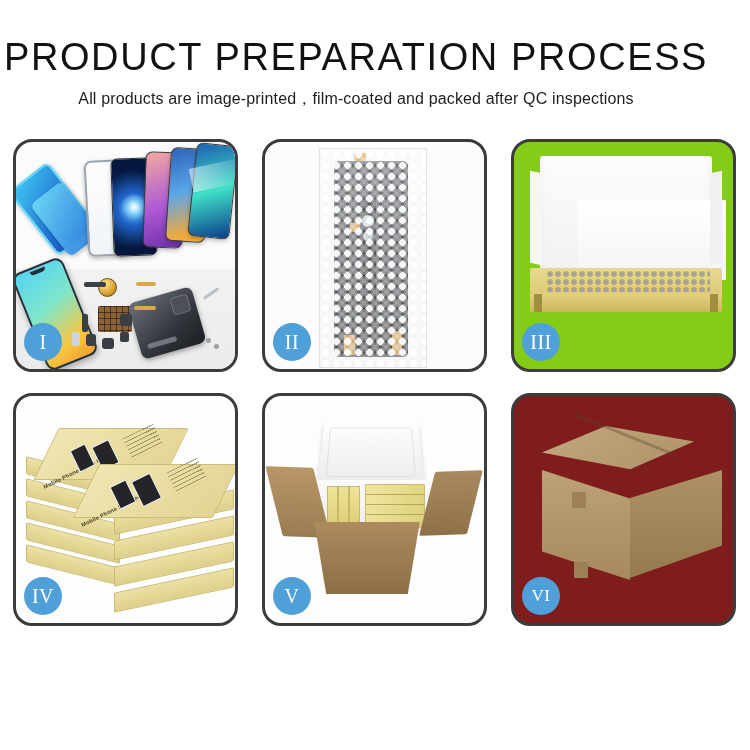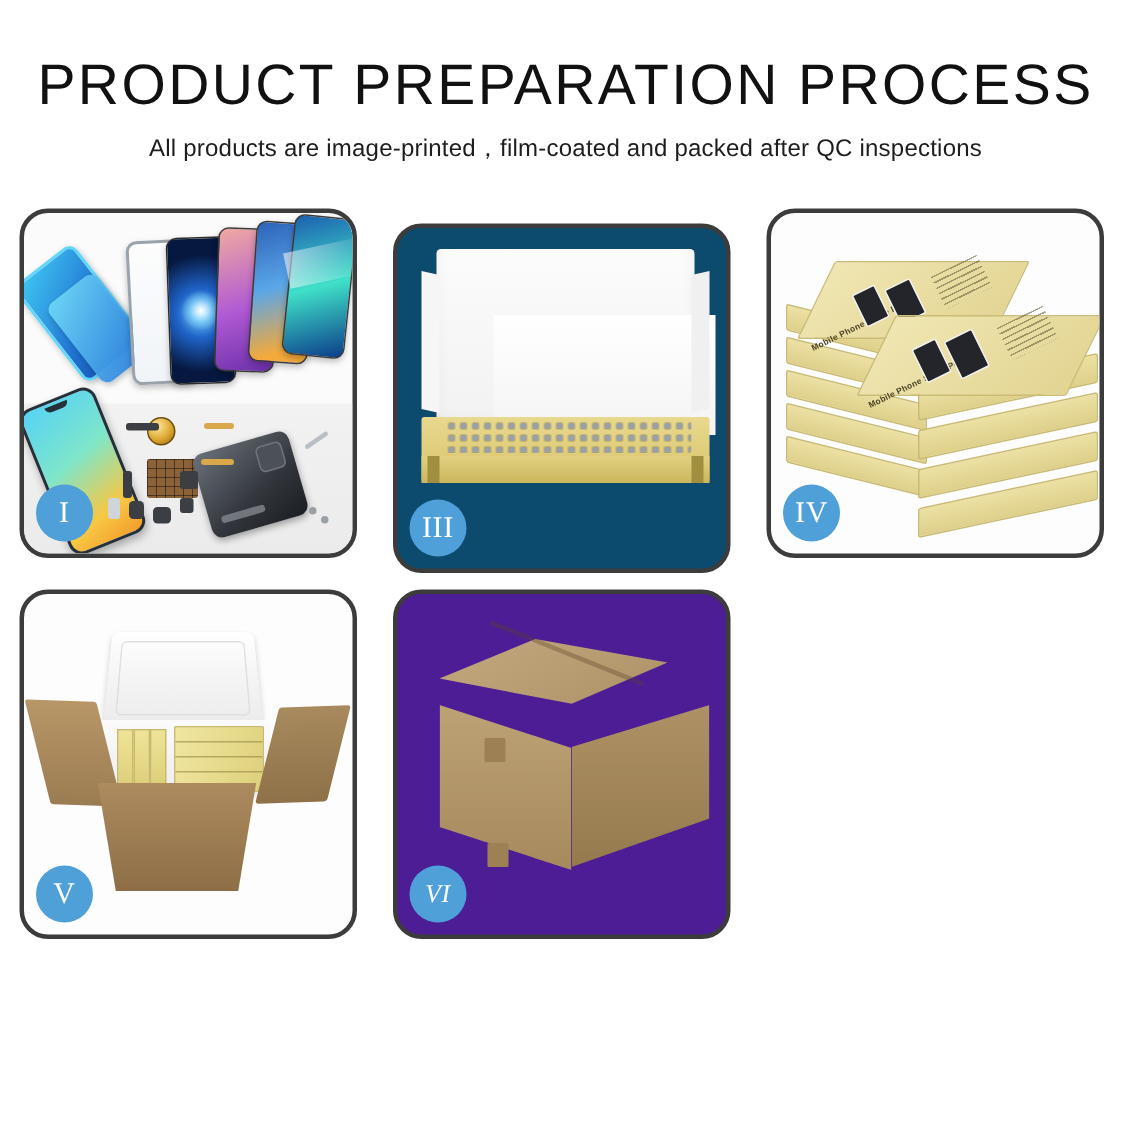--- a/index.html
+++ b/index.html
@@ -10,21 +10,20 @@
     font-family:"Liberation Sans", sans-serif;
     overflow:hidden;
     position:relative;
   }
   .page{width:750px;height:750px;position:relative;}
 
   
   .header{
     position:absolute;left:0;top:0;width:712px;
     text-align:center;
-    margin-left:21px;
   }
   .title{
     margin:0;
     padding-top:38px;
     font-size:38px;
     font-weight:500;
     letter-spacing:1.6px;
     color:#111111;
     line-height:1.05;
     font-family:"Liberation Sans", sans-serif;
@@ -232,21 +231,21 @@
   }
   .bubbles2{
     position:absolute;inset:0;
     background-image:radial-gradient(circle at 50% 50%,
         rgba(255,255,255,.55) 0 2px, rgba(255,255,255,0) 4.5px);
     background-size:11px 11px;
     background-position:5.5px 5.5px;
   }
 
   
-  .p3{background:#0c4a6e;margin-top:10px;}
+  .p3{background:#84cc16;}
   .lidfoam{
     position:absolute;left:26px;top:14px;width:172px;height:122px;
     background:linear-gradient(#fcfcfc,#f1f1f1);
     border-radius:3px;
     box-shadow:inset 0 -6px 10px rgba(0,0,0,.06);
   }
   .lidfoam::before{
     content:"";position:absolute;left:-10px;top:16px;width:12px;height:92px;
     background:#f6f6f6;transform:skewY(12deg);
   }
@@ -369,21 +368,21 @@
     position:absolute;left:100px;top:88px;width:58px;height:42px;
     background:linear-gradient(110deg,#f1e6a0,#ddd07b);
     border:1px solid #cabb68;
     border-radius:1px;
   }
   .yellowSlab .ln{
     position:absolute;left:0;width:100%;height:1px;background:rgba(140,125,60,.55);
   }
 
   
-  .p6{background:#4c1d95;font-style:italic;}
+  .p6{background:#7f1d1d;}
   .c6top{
     position:absolute;left:28px;top:30px;width:152px;height:60px;
     background:linear-gradient(150deg,#c3a87f,#ab8e63);
     clip-path:polygon(42% 0,100% 26%,58% 72%,0 44%);
   }
   .c6front{
     position:absolute;left:28px;top:74px;width:88px;height:110px;
     background:linear-gradient(#bda275,#a68a5e);
     clip-path:polygon(0 0,100% 26%,100% 100%,0 74%);
   }
@@ -440,20 +439,38 @@
         <div class="part" style="left:56px;top:190px;width:8px;height:14px;border-radius:2px;background:#cfd5da;"></div>
         <div class="flexline" style="left:120px;top:140px;width:20px;"></div>
         <div class="flexline" style="left:118px;top:164px;width:22px;"></div>
         <div class="part" style="left:186px;top:150px;width:18px;height:3px;background:#b9bfc5;transform:rotate(-35deg);"></div>
         <div class="part" style="left:190px;top:196px;width:5px;height:5px;border-radius:50%;background:#9aa0a6;"></div>
         <div class="part" style="left:198px;top:202px;width:5px;height:5px;border-radius:50%;background:#9aa0a6;"></div>
       </div>
       <div class="badge">I</div>
     </div>
 
+    <div class="panel p2">
+      <div class="photo">
+        <div class="bubblebag">
+          <div class="lcd">
+            <div class="flexstrip"></div>
+            <div class="cam"></div>
+            <div class="cam2"></div>
+          </div>
+          <div class="tape" style="left:34px;top:4px;width:12px;height:8px;"></div>
+          <div class="tape" style="left:30px;top:74px;width:10px;height:9px;"></div>
+          <div class="tape" style="left:24px;top:186px;width:11px;height:20px;"></div>
+          <div class="tape" style="left:72px;top:182px;width:10px;height:24px;"></div>
+          <div class="bubbles"></div>
+          <div class="bubbles2"></div>
+        </div>
+      </div>
+      <div class="badge">II</div>
+    </div>
 
     <div class="panel p3">
       <div class="photo">
         <div class="lidfoam">
           <div class="foamInner"></div>
         </div>
         <div class="boxbase">
           <div class="inner"></div>
           <div class="frontlip"></div>
           <div class="notchL"></div>

